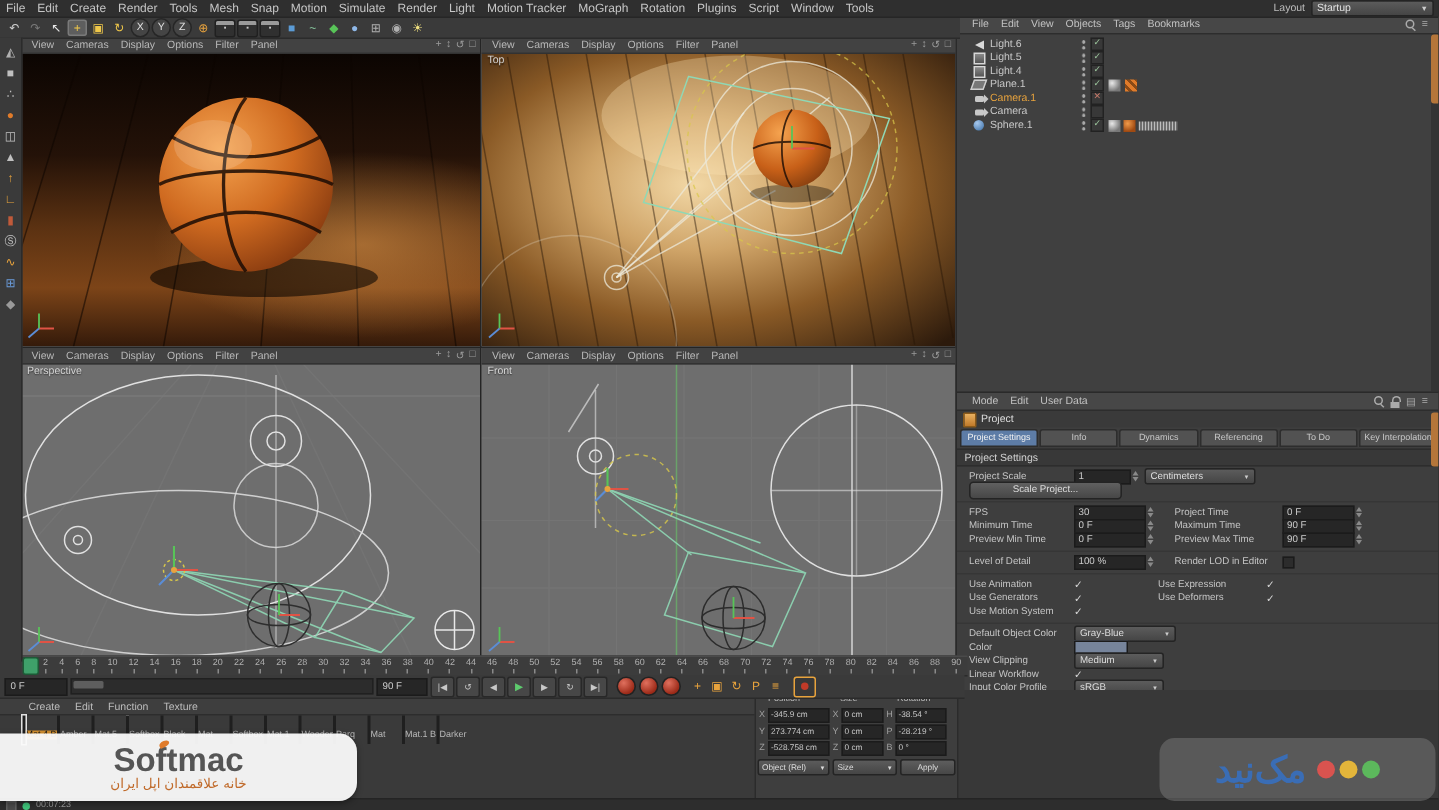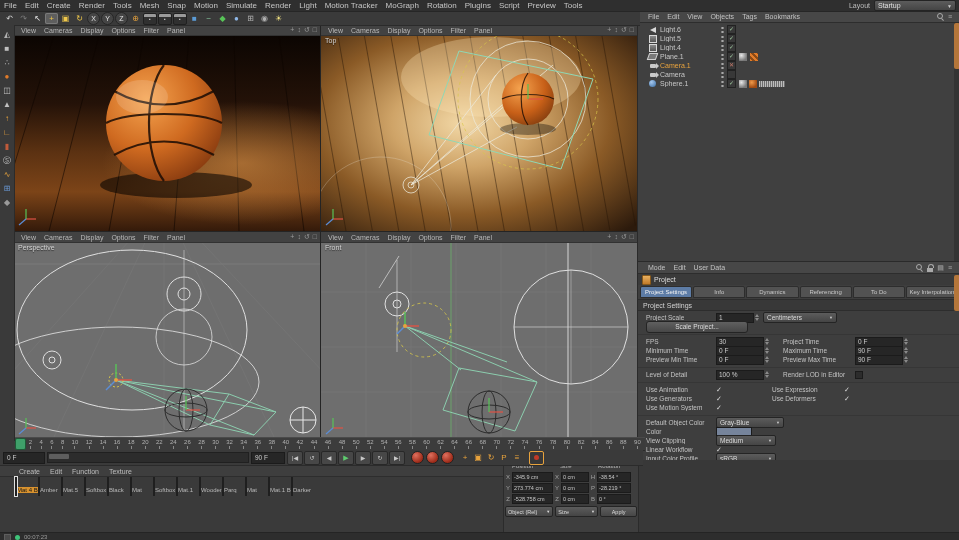--- a/index.html
+++ b/index.html
@@ -193,21 +193,21 @@
       <span class="mi">Snap</span>
       <span class="mi">Motion</span>
       <span class="mi">Simulate</span>
       <span class="mi">Render</span>
       <span class="mi">Light</span>
       <span class="mi">Motion Tracker</span>
       <span class="mi">MoGraph</span>
       <span class="mi">Rotation</span>
       <span class="mi">Plugins</span>
       <span class="mi">Script</span>
-      <span class="mi">Preview</span>
+      <span class="mi">Window</span>
       <span class="mi">Tools</span>
     </div>
   <div class="menubar-right" style="position:absolute;right:0;top:0;height:11px;z-index:7;display:flex;align-items:center;gap:4px">
     <span style="font-size:7px;color:#bdbdbd">Layout</span>
     <span class="layout-select">
       <span>Startup</span>
       <span class="arr">▼</span>
     </span>
   </div>
 
@@ -950,14 +950,24 @@
 
     <div class="rempty"></div>
   </div>
 
   <div class="statusbar">
     <span class="status-sq"></span>
     <span class="status-dot"></span>
     <span>00:07:23</span>
   </div>
 
+  <div class="softmac">
+    <span class="softmac-title"><span class="softmac-leaf"></span><span>Softmac</span></span>
+    <span class="softmac-sub">خانه علاقمندان اپل ایران</span>
+  </div>
+  <div class="macneed">
+    <span class="macneed-title">مک‌نید</span>
+    <span class="mn-dot" style="background:#d9534f"></span>
+    <span class="mn-dot" style="background:#e3b53a"></span>
+    <span class="mn-dot" style="background:#5cb85c"></span>
+  </div>
 
 </div>
 
 </body></html>

